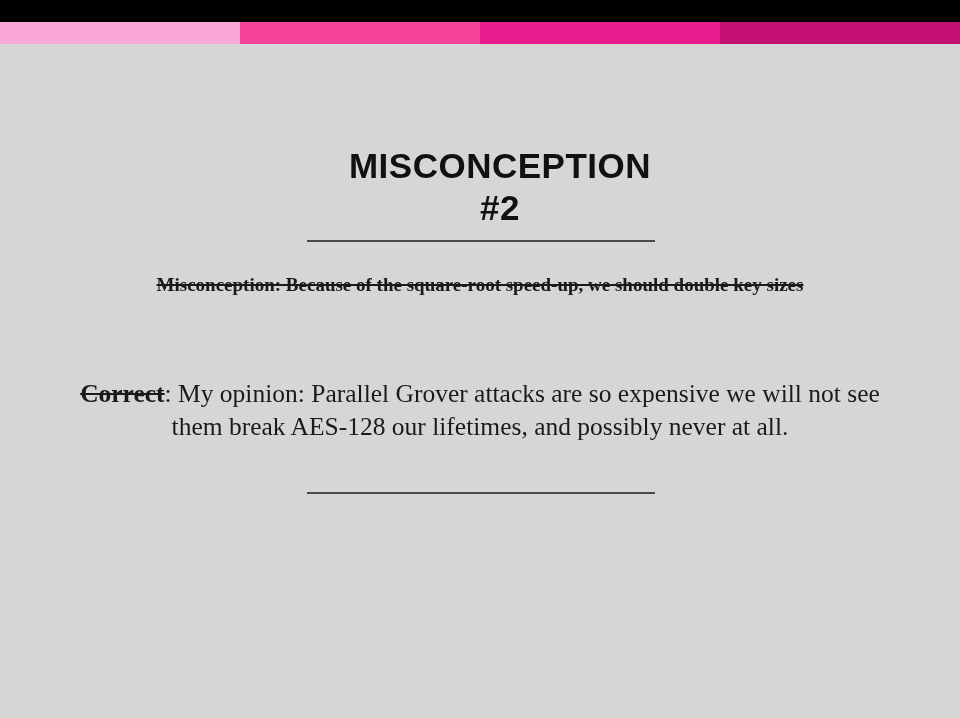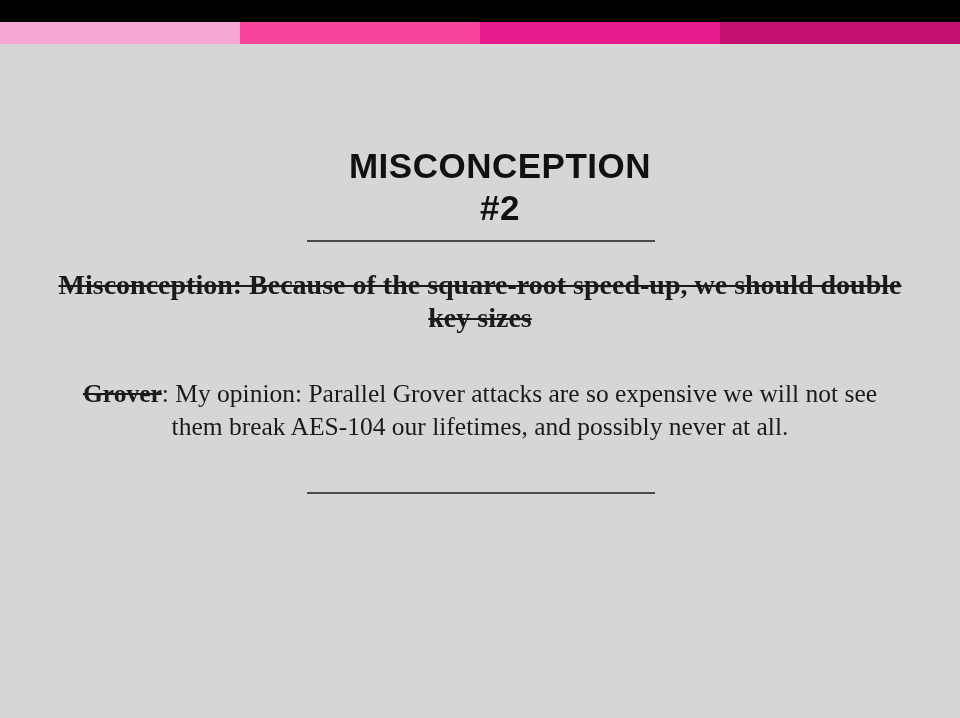--- a/index.html
+++ b/index.html
@@ -80,21 +80,21 @@
 
   .para {
     position: absolute;
     left: 55px;
     width: 850px;
     text-align: center;
     color: #1a1a1a;
   }
   .para-1 {
     top: 224px;
-    font-size: 28px;
+    font-size: 19px;
     line-height: 33px;
     font-weight: bold;
     text-decoration: line-through;
     text-decoration-thickness: 1.5px;
   }
   .para-2 {
     top: 333px;
     font-size: 25.5px;
     line-height: 33px;
   }
@@ -131,19 +131,19 @@
 
     <div class="title">
       <div>MISCONCEPTION</div>
       <div>#2</div>
     </div>
 
     <div class="rule rule-top"></div>
 
     <div class="para para-1">Misconception: Because of the square-root speed-up, we should double key sizes</div>
 
-    <div class="para para-2"><span class="strike">Grover</span><span>: My opinion: Parallel Grover attacks are so expensive we will not see them break AES-104 our lifetimes, and possibly never at all.</span></div>
+    <div class="para para-2"><span class="strike">Correct</span><span>: My opinion: Parallel Grover attacks are so expensive we will not see them break AES-128 our lifetimes, and possibly never at all.</span></div>
 
     <div class="rule rule-bottom"></div>
 
 
   </div>
 </div>
 
 </body></html>

